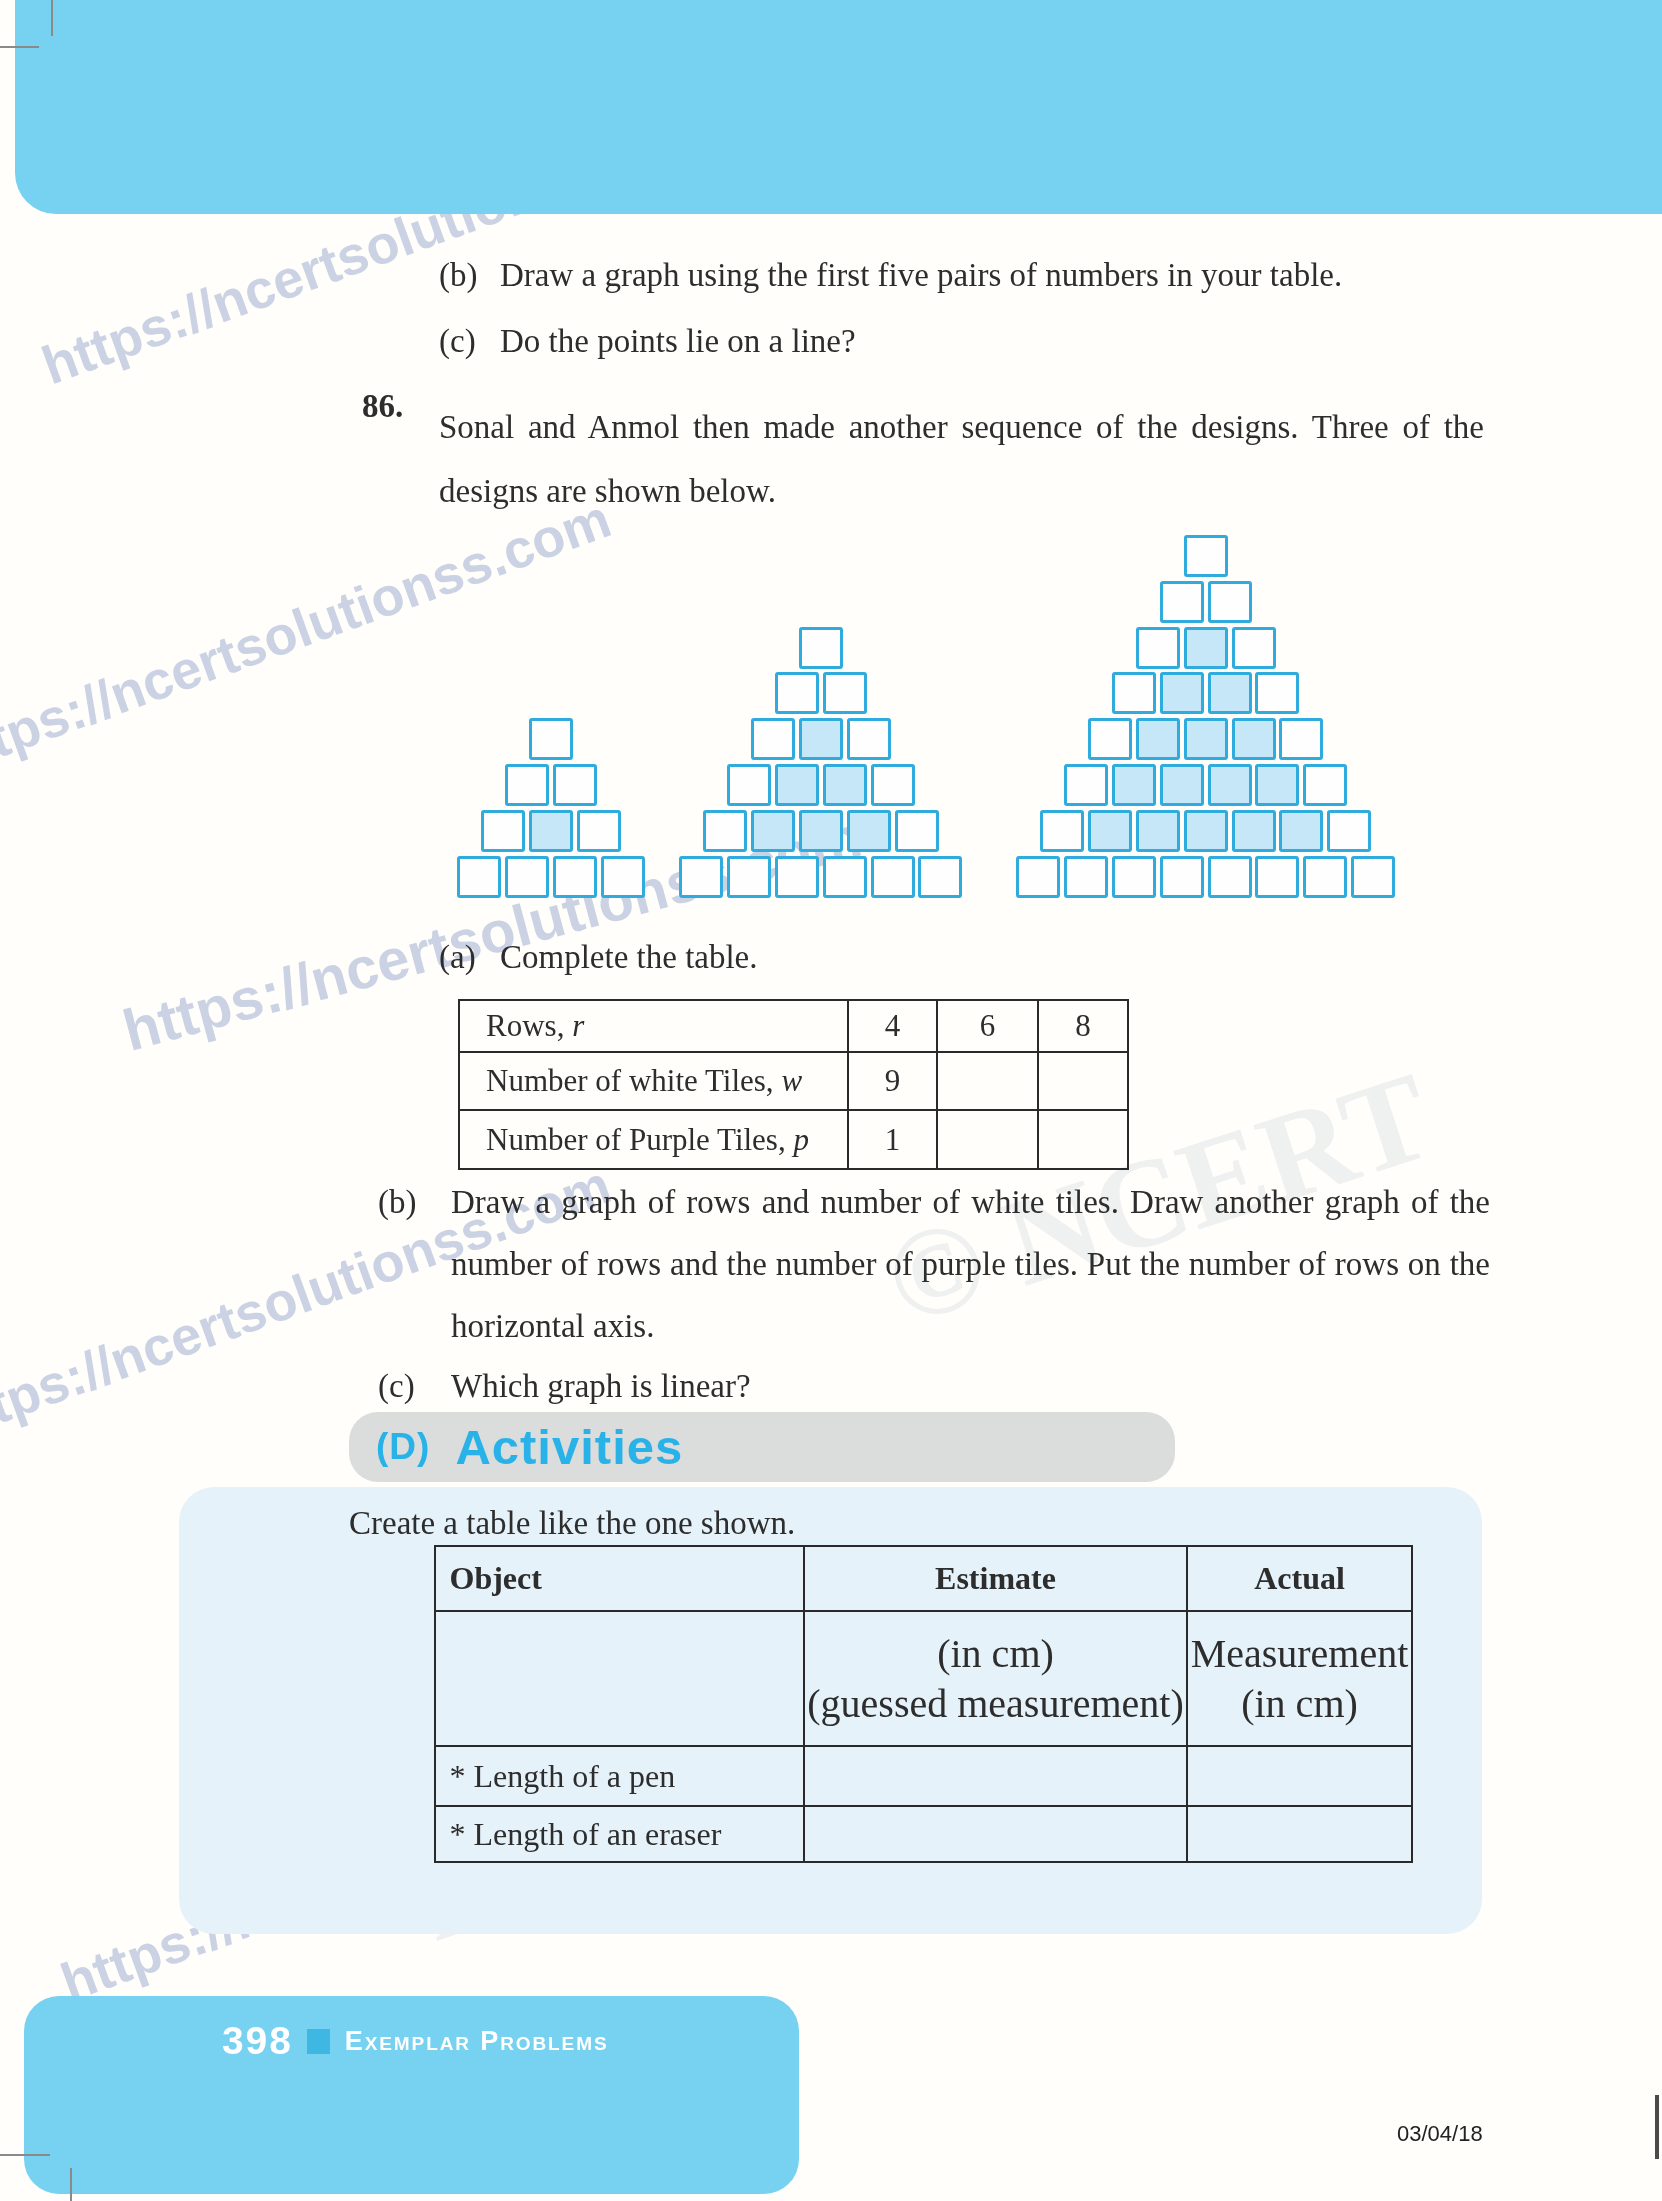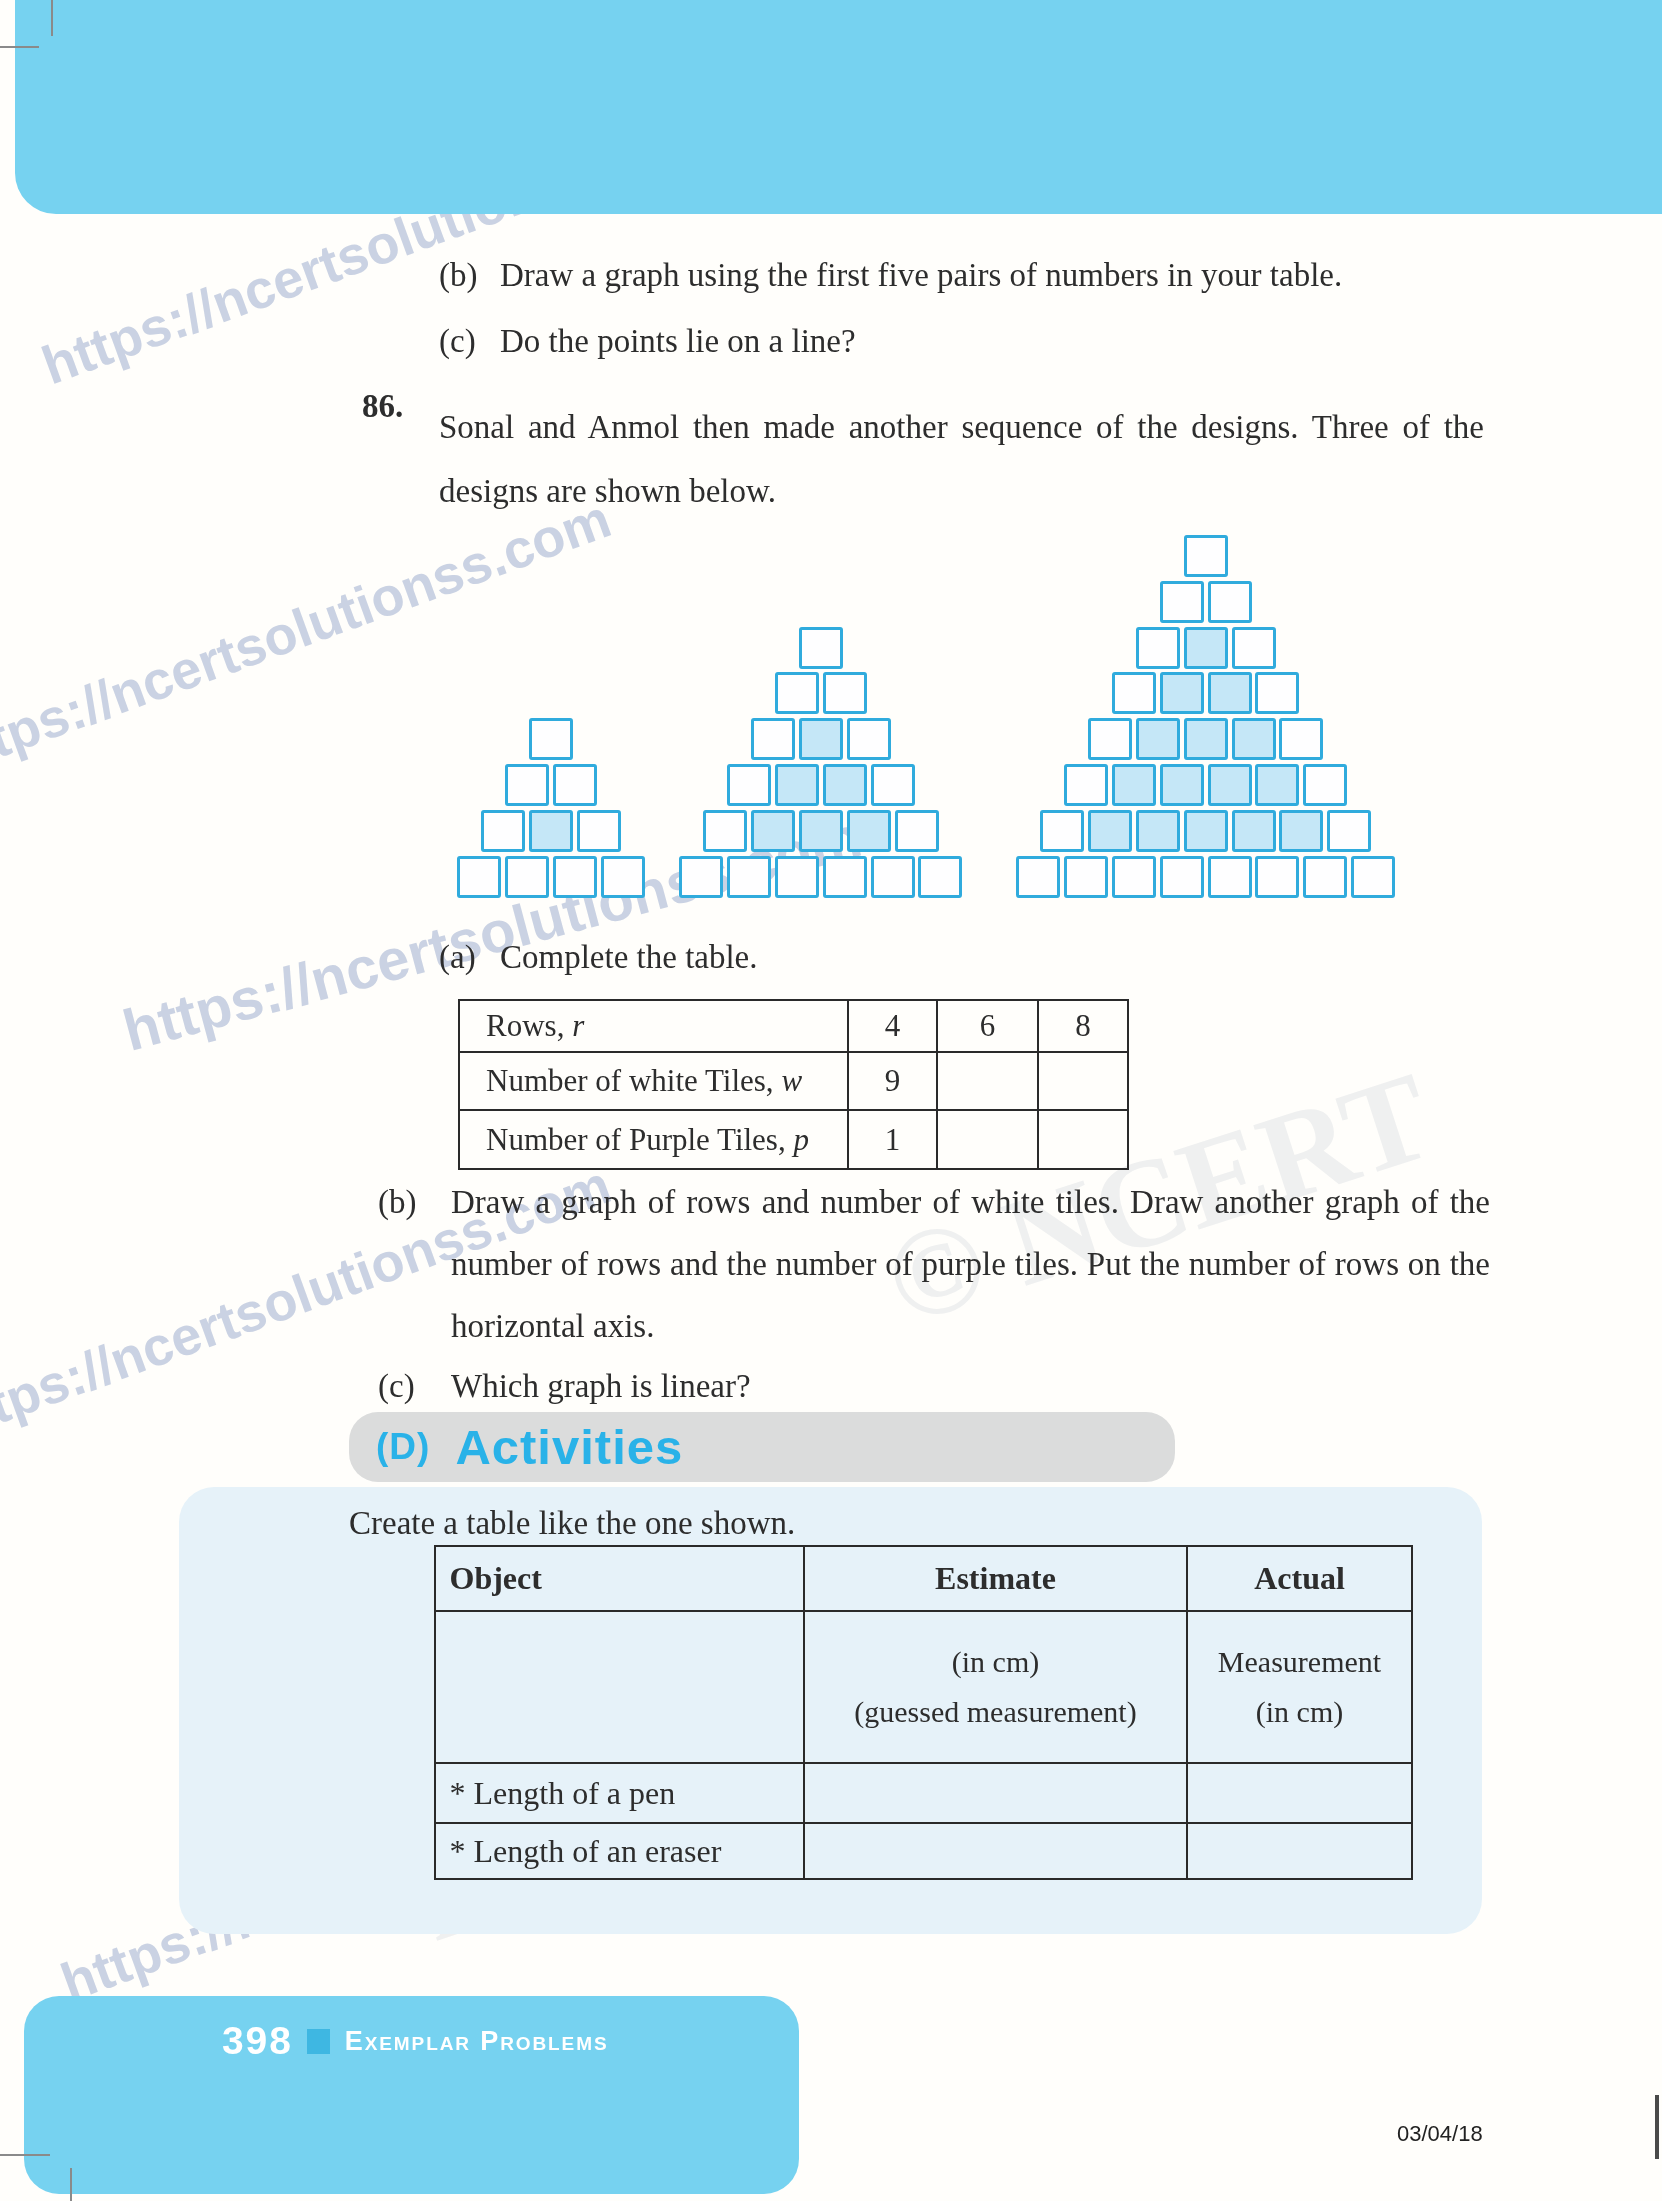--- a/index.html
+++ b/index.html
@@ -55,21 +55,21 @@
     font-size:49px; color:#29b2e8; letter-spacing:1px;}
   .act-band .dlab{margin-right:25px; font-size:37px;}
   .panel{position:absolute; left:179px; top:1487px; width:1303px; height:447px;
     background:#e6f2f9; border-radius:35px; z-index:1;}
   .t2{left:434px; top:1545px; font-size:32px;}
   .t2 td{background:transparent;}
   .t2 td.c1{width:369px; padding-left:13.5px; text-align:left;}
   .t2 td.c2{width:383px; text-align:center;}
   .t2 td.c3{width:225px; text-align:center;}
   .t2 tr.hdr td{height:65px; font-weight:bold;}
-  .t2 tr.units td{height:152px; font-size:30px; line-height:50px; vertical-align:middle;}
+  .t2 tr.units td{height:135px; font-size:40px; line-height:50px; vertical-align:middle;}
   .t2 tr.r1 td{height:60px;} .t2 tr.r2 td{height:56px;} .t2 tr.r3 td{height:60px;}
   
   .footer-block{position:absolute; left:24px; top:1996px; width:775px; height:198px;
     background:#76d2f0; border-radius:35px; z-index:2;}
   .footer-line{position:absolute; left:198px; top:23px; display:flex; gap:14.5px;
     align-items:center; color:#ffffff; font-family:"Liberation Sans", sans-serif;}
   .pg-num{font-weight:bold; font-size:39px; letter-spacing:1.9px;}
   .pg-sq{width:23px; height:25px; background:#3eb7e2;}
   .book{font-weight:bold; font-size:27px; font-variant:small-caps; letter-spacing:1.9px;}
   .date{position:absolute; left:1397px; top:2121px; z-index:2;

